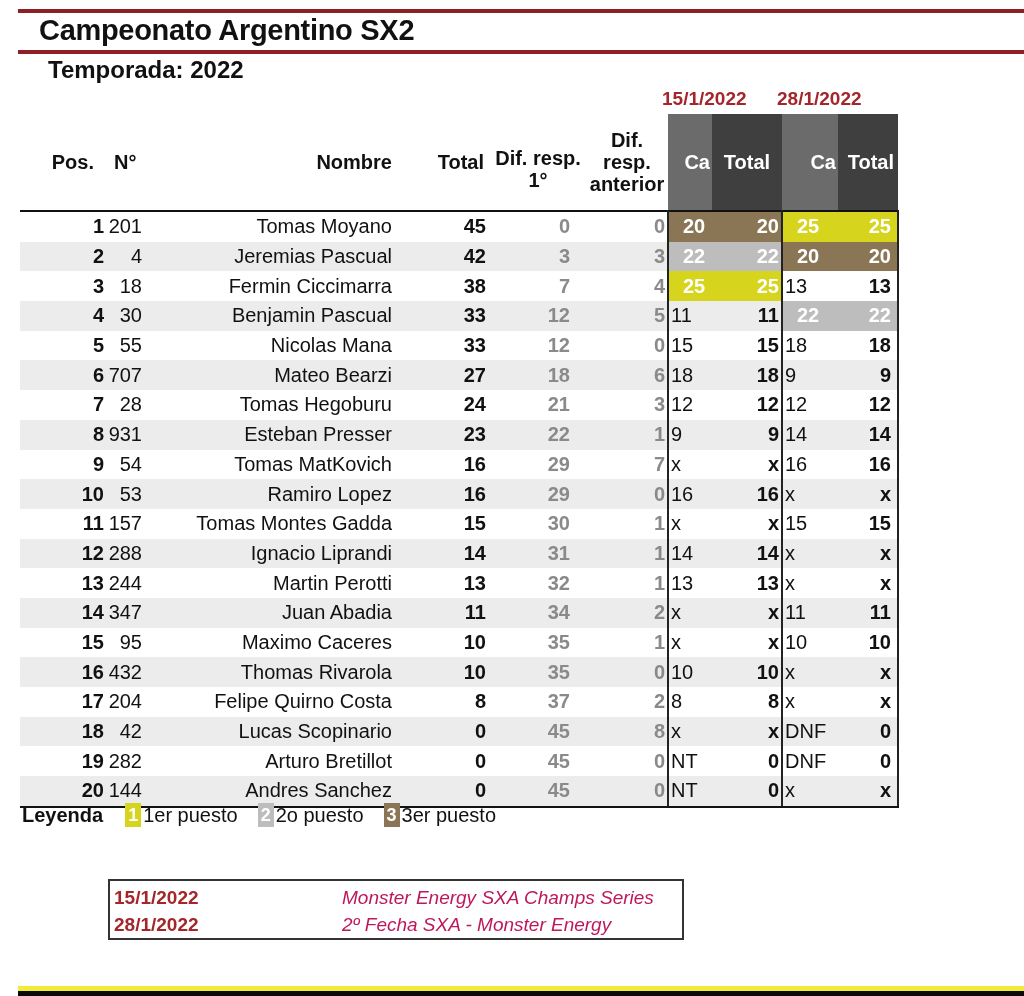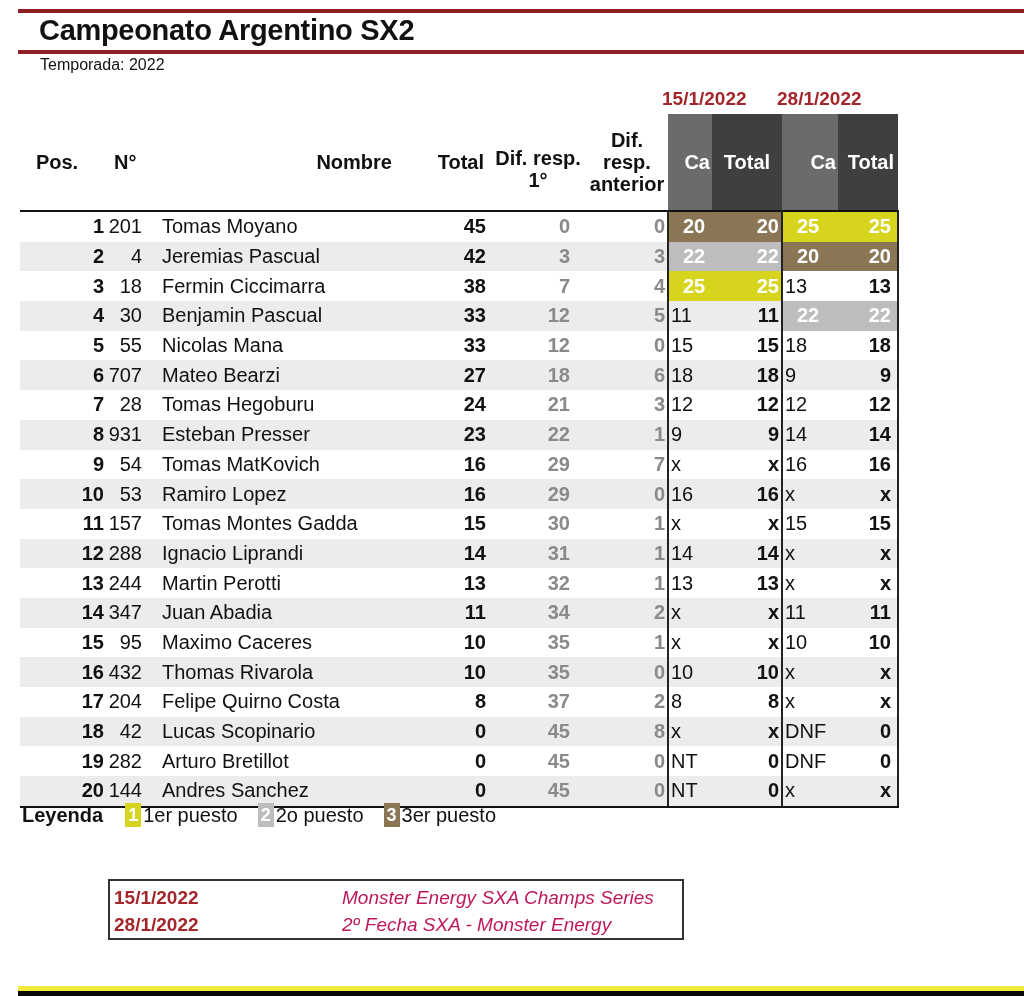--- a/index.html
+++ b/index.html
@@ -1,43 +1,43 @@
 <!DOCTYPE html>
 <html><head>
 <meta charset="utf-8">
 <style>
   html, body { margin:0; padding:0; background:#ffffff; }
   body { width:1024px; height:996px; position:relative; overflow:hidden;
          font-family:"Liberation Sans", "DejaVu Sans", sans-serif; color:#111; }
   .rule-top { position:absolute; left:18px; right:0; top:9px; height:4px; background:#8e2025; }
   .rule-mid { position:absolute; left:18px; right:0; top:50px; height:4px; background:#8e2025; }
   .title { position:absolute; left:39px; top:14px; font-size:29px; font-weight:bold; letter-spacing:-0.3px; }
-  .subtitle { position:absolute; left:40px; top:56px; font-size:16px; font-weight:normal; }
+  .subtitle { position:absolute; left:48px; top:56px; font-size:24px; font-weight:bold; }
 
   .date-label { position:absolute; top:88px; font-size:19px; font-weight:bold; color:#a3262b; }
 
   table.standings { position:absolute; left:20px; top:114px; border-collapse:collapse; table-layout:fixed; }
   table.standings th, table.standings td { padding:0; height:29.7px; font-size:20px; white-space:nowrap; overflow:hidden; }
   table.standings thead th { height:82px; font-weight:bold; font-size:20px; line-height:22px; vertical-align:middle; }
   thead tr { border-bottom:2px solid #111; }
-  .h-pos { padding-right:10px !important; }
+  .h-pos { text-align:right; padding-right:10px !important; }
   .h-num { text-align:left; padding-left:10px !important; }
   .h-name { text-align:right; }
   .h-total { text-align:right; padding-right:6px !important; }
   .h-dif { text-align:center; }
   .h-ca-a { background:#6b6b6b; color:#fff; text-align:right; padding-right:2px !important; }
   .h-tot-a { background:#3f3f3f; color:#fff; text-align:center; }
   .h-ca-b { background:#6b6b6b; color:#fff; text-align:right; padding-right:2px !important; }
   .h-tot-b { background:#3f3f3f; color:#fff; text-align:right; padding-right:4px !important; }
 
   tbody tr:nth-child(even) td { background:#ececec; }
   tbody tr:nth-child(odd) td { background:#ffffff; }
   td.c-pos { text-align:right; font-weight:bold; }
   td.c-num { text-align:right; padding-right:0 !important; }
-  td.c-name { text-align:left; padding-left:20px !important; }
+  td.c-name { text-align:right; padding-left:20px !important; }
   td.c-total { text-align:right; font-weight:bold; padding-right:4px !important; }
   td.c-dif1 { text-align:right; color:#8a8a8a; font-weight:bold; padding-right:16px !important; }
   td.c-dif2 { text-align:right; color:#8a8a8a; font-weight:bold; padding-right:2px !important; border-right:2px solid #222; }
   td.c-ca { text-align:left; padding-left:2px !important; }
   td.c-rt { text-align:right; font-weight:bold; padding-right:2px !important; }
   td.c-rt-a { border-right:2px solid #222; }
   td.c-rt-b { border-right:2px solid #222; padding-right:6px !important; }
   tbody tr:last-child td { border-bottom:2px solid #111; }
 
   td.p1 { background:#d6d41c !important; color:#fff; font-weight:bold; }

